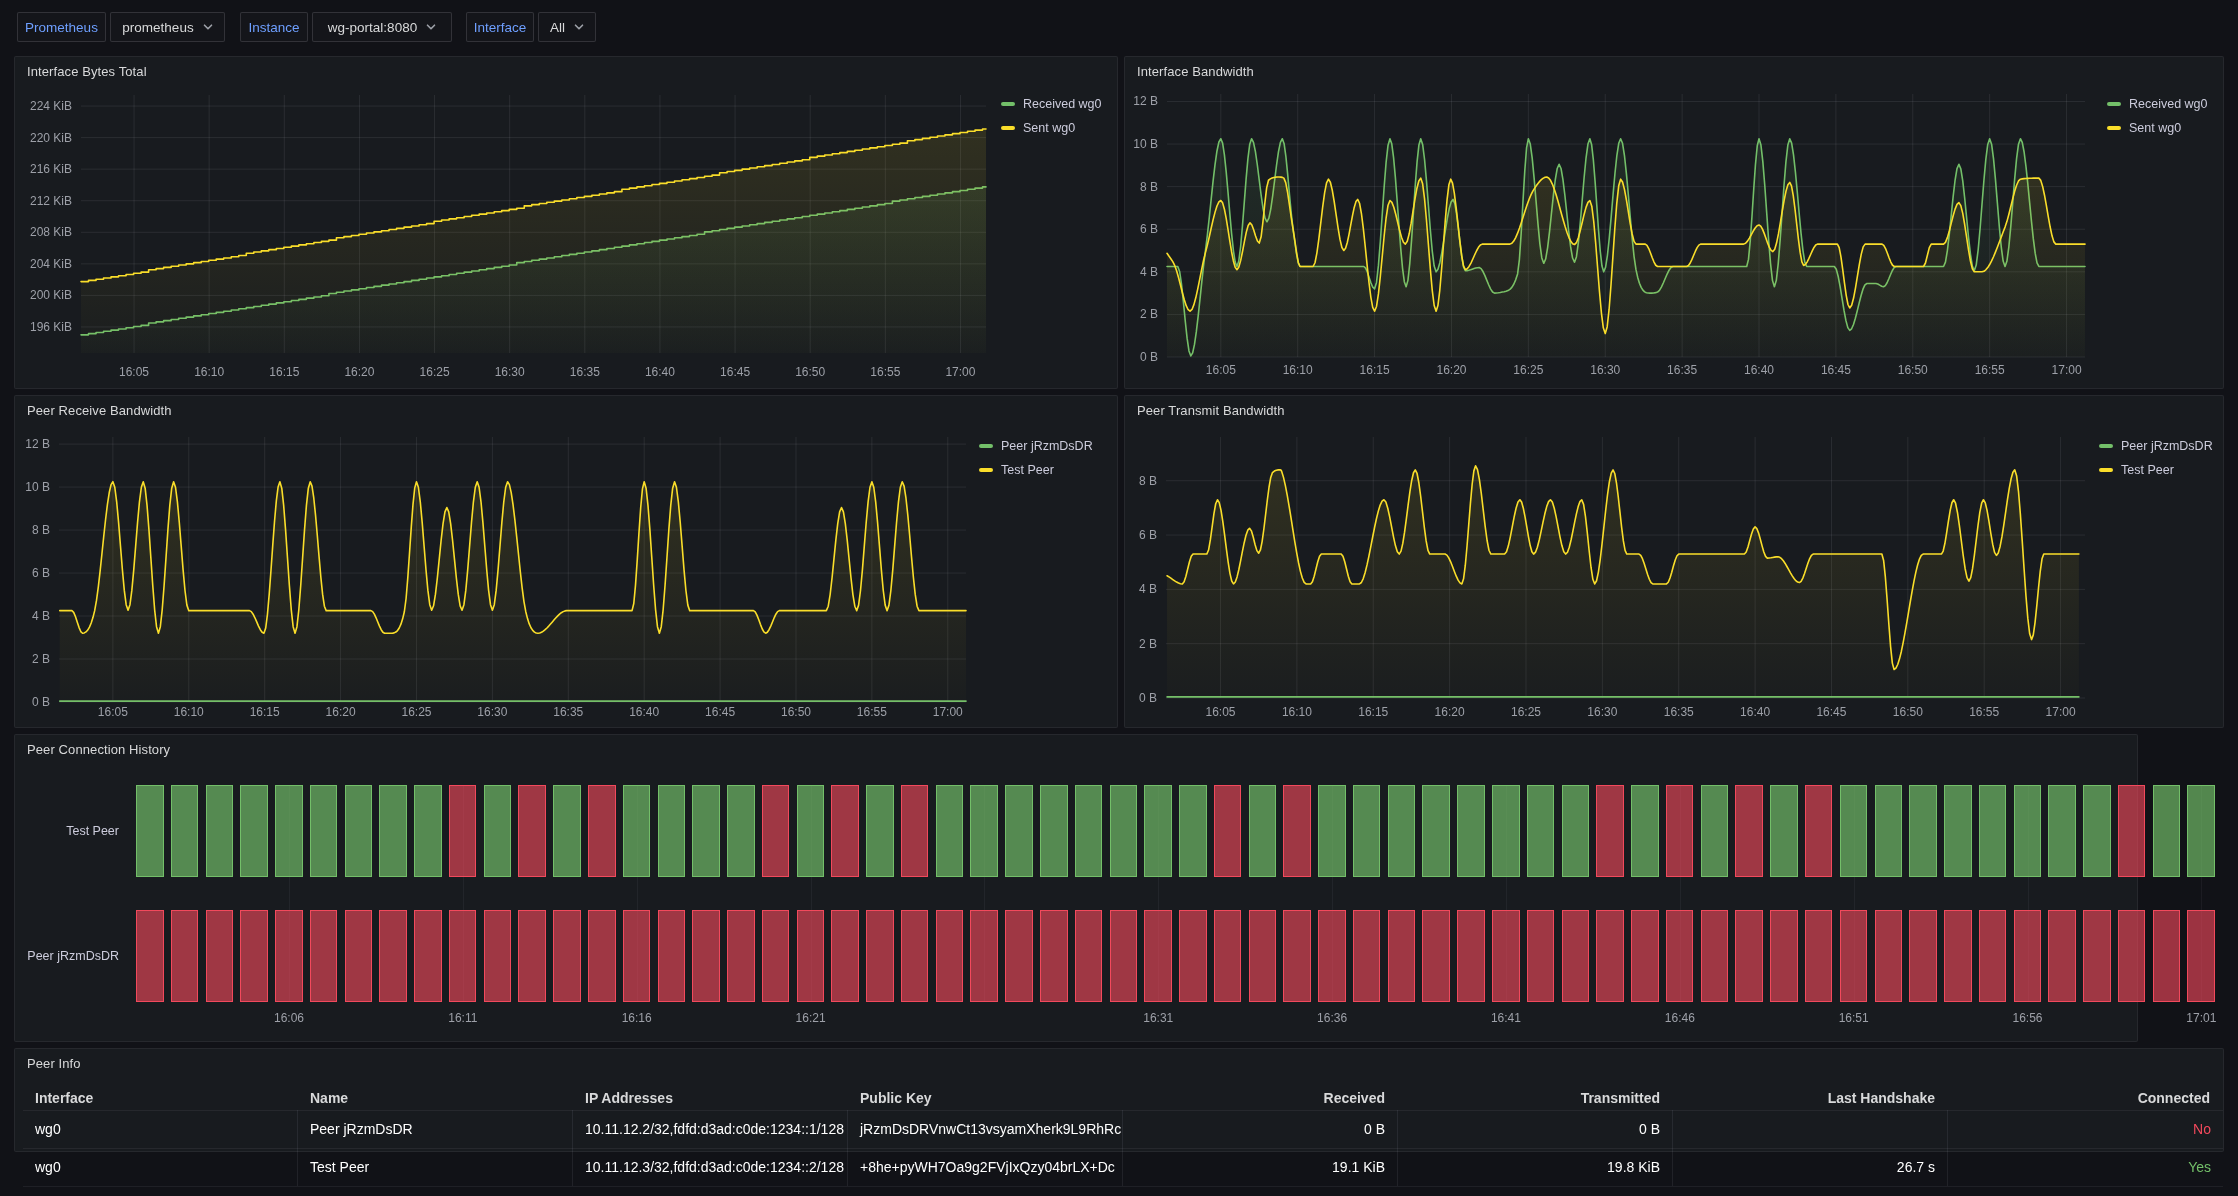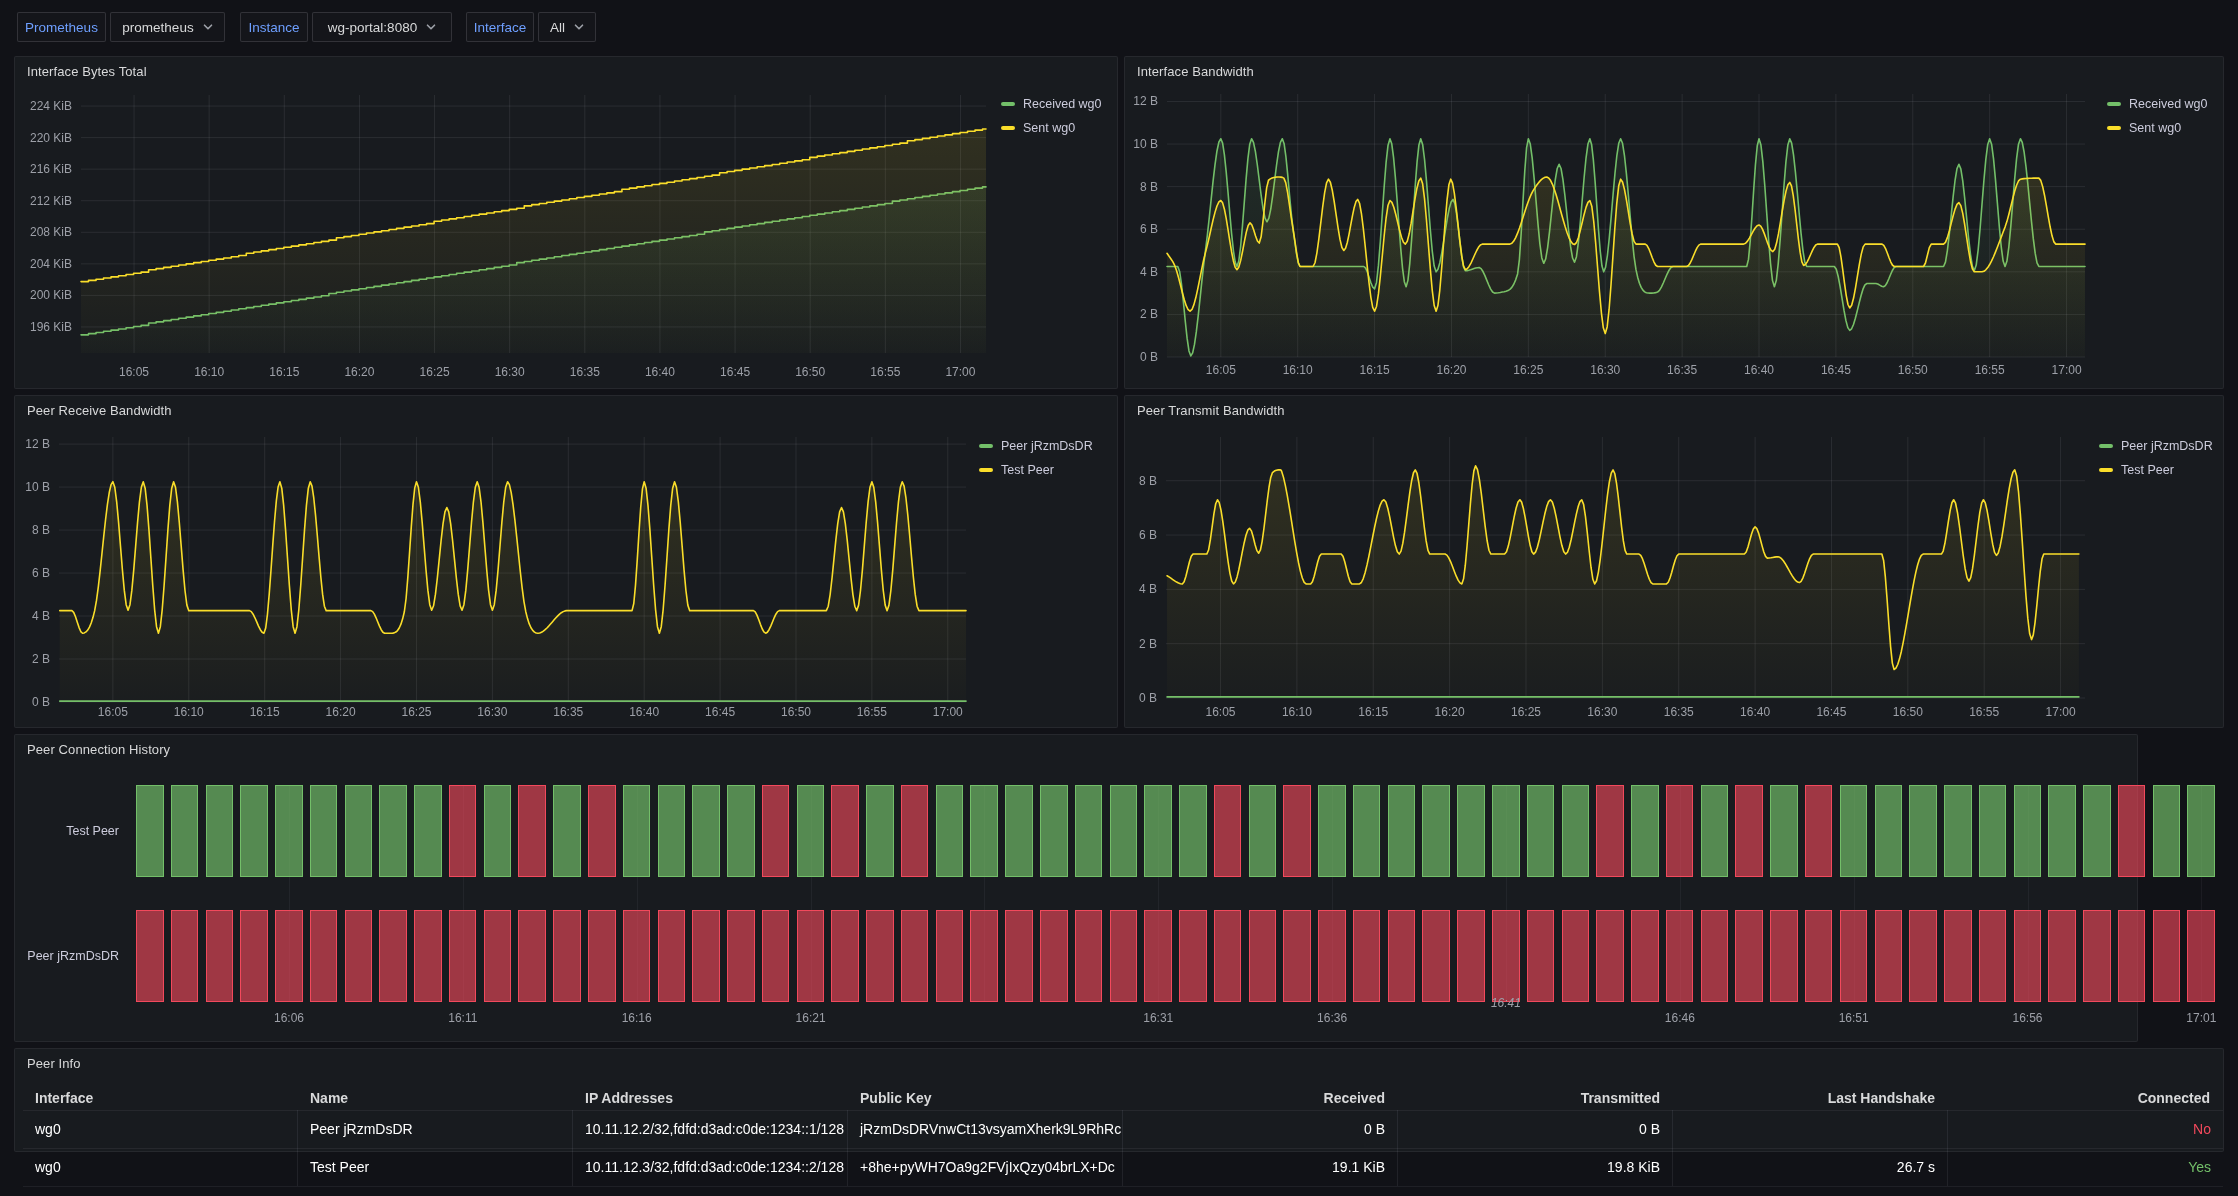--- a/index.html
+++ b/index.html
@@ -498,21 +498,21 @@
     <div class="tl-bar off" style="left: 2102.89px; top: 175px; width: 27.5px; height: 92px;"></div>
     <div class="tl-bar off" style="left: 2137.66px; top: 175px; width: 27.5px; height: 92px;"></div>
     <div class="tl-bar off" style="left: 2172.43px; top: 175px; width: 27.5px; height: 92px;"></div>
     <div class="tl-tick" style="left: 274px; top: 276px;">16:06</div>
     <div class="tl-tick" style="left: 447.85px; top: 276px;">16:11</div>
     <div class="tl-tick" style="left: 621.7px; top: 276px;">16:16</div>
     <div class="tl-tick" style="left: 795.55px; top: 276px;">16:21</div>
     <div class="tl-tick" style="left: 969.4px; top: 276px; margin-top: 40px;">16:26</div>
     <div class="tl-tick" style="left: 1143.25px; top: 276px;">16:31</div>
     <div class="tl-tick" style="left: 1317.1px; top: 276px;">16:36</div>
-    <div class="tl-tick" style="left: 1490.95px; top: 261px; font-style: italic;">16:41</div>
+    <div class="tl-tick" style="left: 1490.95px; top: 276px;">16:41</div>
     <div class="tl-tick" style="left: 1664.8px; top: 276px;">16:46</div>
     <div class="tl-tick" style="left: 1838.65px; top: 276px;">16:51</div>
     <div class="tl-tick" style="left: 2012.5px; top: 276px;">16:56</div>
     <div class="tl-tick" style="left: 2186.35px; top: 276px;">17:01</div>
   </div>
 <div class="panel" id="panel-p6" style="left:14px; top:1048px; width:2210px; height:104px;">
   <div class="panel-title">Peer Info</div>
 <div class="tbl" style="left: 8px; top: 37px; width: 2200px; height: 101px;">
       <div class="tbl-row tbl-head" style="top: 0px; height: 24px;">
         <div class="tbl-cell" style="width: 275px;">Interface</div>

